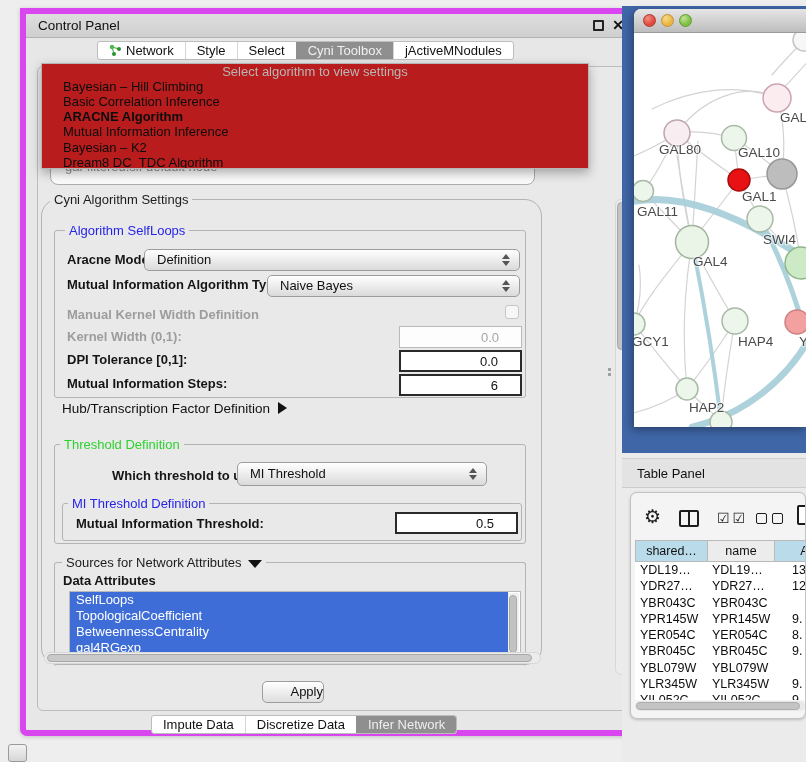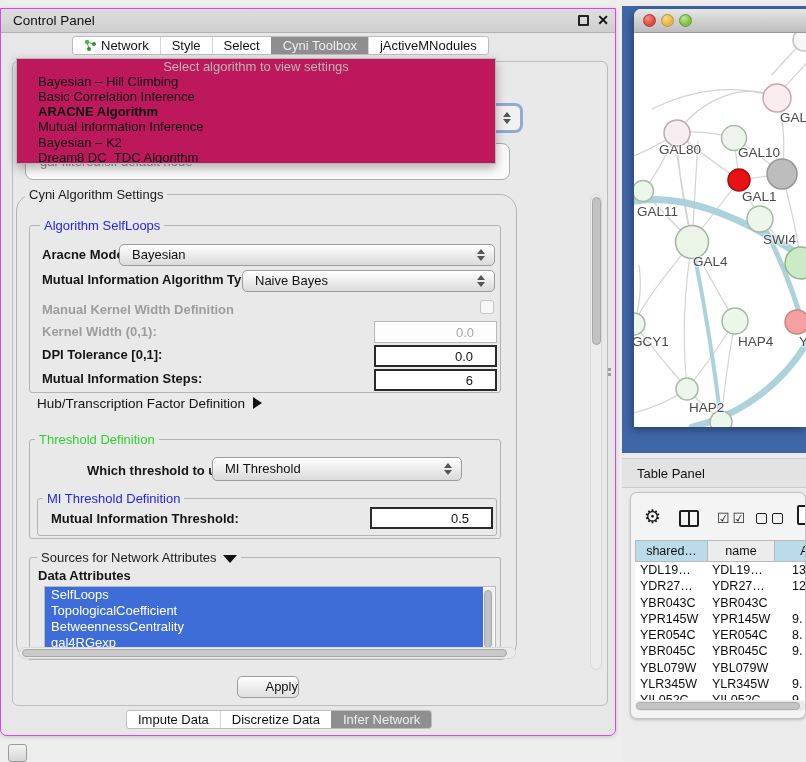--- a/index.html
+++ b/index.html
@@ -1,21 +1,21 @@
 <!DOCTYPE html>
 <html><head>
 <meta charset="utf-8">
 <style>
   * { margin:0; padding:0; box-sizing:border-box; }
   html,body { width:806px; height:762px; overflow:hidden; background:#eeeeee;
     font-family:"Liberation Sans", sans-serif; }
 
   
-  .cp-window { position:absolute; left:0; top:8px; width:616px; height:728px;
-    background:#e7e7e7; border:1px solid #d946ef; border-radius:0 0 7px 7px;
+  .cp-window { position:absolute; left:20px; top:8px; width:616px; height:728px;
+    background:#e7e7e7; border:6px solid #d946ef; border-radius:0 0 7px 7px;
     box-shadow:0 1px 4px rgba(0,0,0,.18); }
   .cp-titlebar { position:absolute; left:0; top:0; right:0; height:24px;
     background:linear-gradient(#dedede,#cfcfcf); border-bottom:1px solid #b2b2b2; }
   .cp-title { position:absolute; left:12px; top:4px; font-size:13.5px; color:#111; }
   .float-btn { position:absolute; right:26px; top:6px; width:11px; height:11px;
     border:2px solid #222; border-radius:1px; }
   .close-btn { position:absolute; right:6px; top:3px; font-size:14px; font-weight:bold; color:#111; }
 
   .tabstrip { position:absolute; display:flex; background:#ffffff;
     border:1px solid #bdbdbd; border-radius:3px; overflow:hidden; }
@@ -31,22 +31,22 @@
 
   
   .frag-focus { position:absolute; left:17px; top:43px; width:491px; height:26px;
     background:#f1f1f1; border:1px solid #a8a8a8; border-radius:6px;
     box-shadow:0 0 0 2px #85abe4; }
   .frag-gal { position:absolute; left:12px; top:81px; width:485px; height:37px;
     background:#fbfbfb; border:1px solid #adadad; border-radius:8px;
     font-size:13px; color:#8f8f8f; line-height:35px; padding-left:14px; }
 
   
-  .popup { position:absolute; left:15px; top:49px; width:480px; height:106px;
-    background:#be185d; border:1px solid #b5b5b5; box-shadow:0 4px 10px rgba(0,0,0,.3);
+  .popup { position:absolute; left:15px; top:49px; width:548px; height:106px;
+    background:#b91c1c; border:1px solid #b5b5b5; box-shadow:0 4px 10px rgba(0,0,0,.3);
     z-index:60; overflow:hidden; }
   .popup .hdr { height:15px; line-height:15px; text-align:center; color:#b7b7b7; font-size:13px; }
   .popup .item { height:15.16px; line-height:15px; padding-left:21px; font-size:13px; color:#0c0c0c; }
   .popup .item.sel { font-weight:bold; }
 
   
   .group { position:absolute; border:1px solid #b4b4b4; border-radius:3px; }
   .glabel { position:absolute; top:-8px; background:#e9e9e9; padding:0 4px;
     font-size:13px; color:#1c1c1c; white-space:nowrap; }
   .glabel.blue { color:#2525e8; }
@@ -192,21 +192,21 @@
     </div>
     <div class="frag-gal">gal-filtered.sif default node</div>
 
     <div class="group" style="left:3px;top:132px;width:501px;height:466px;border-radius:17px;">
       <span class="glabel" style="left:8px;">Cyni Algorithm Settings</span>
 
       <div class="group" style="left:12px;top:30px;width:472px;height:168px;">
         <span class="glabel blue" style="left:10px;">Algorithm SelfLoops</span>
         <span class="lbl" style="left:12px;top:21px;">Aracne Mode:</span>
         <div class="combo" style="left:89px;top:18px;width:376px;height:22px;line-height:20px;">
-          <span>Bayesian</span>
+          <span>Definition</span>
           <span class="spin"></span>
         </div>
         <span class="lbl" style="left:12px;top:46px;">Mutual Information Algorithm Type:</span>
         <div class="combo" style="left:212px;top:44px;width:253px;height:22px;line-height:20px;">
           <span>Naive Bayes</span>
           <span class="spin"></span>
         </div>
         <span class="lbl dis" style="left:12px;top:76px;">Manual Kernel Width Definition</span>
         <span class="checkbox" style="left:450px;top:74px;"></span>
         <span class="lbl dis" style="left:12px;top:98px;">Kernel Width (0,1):</span>

